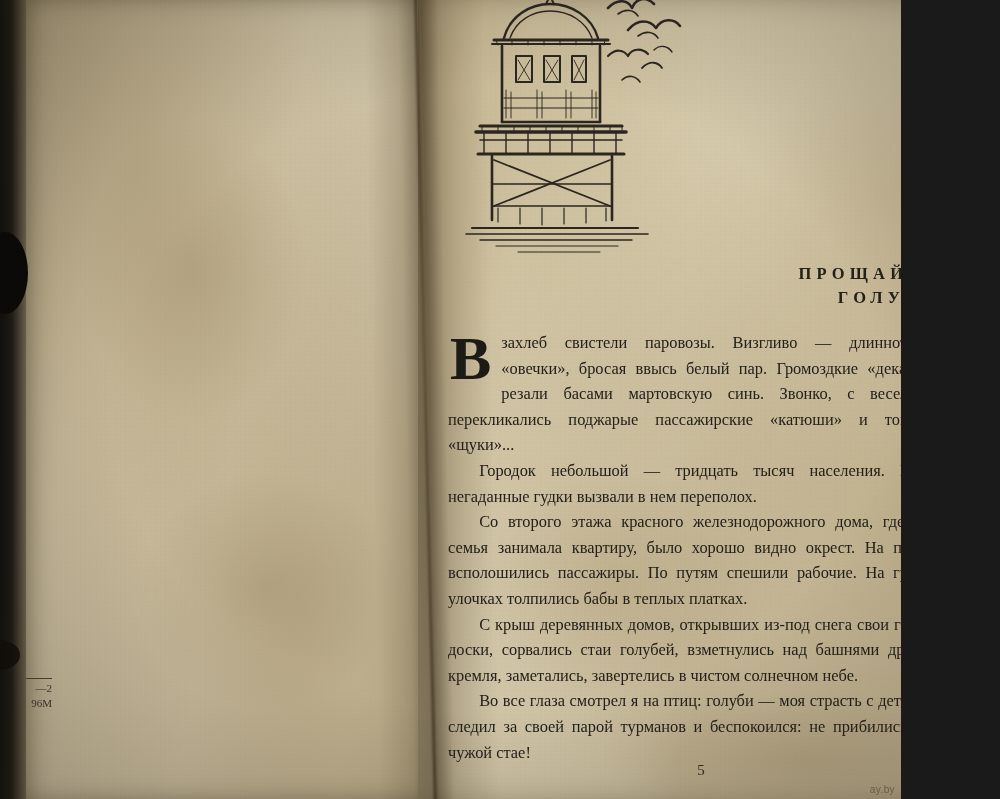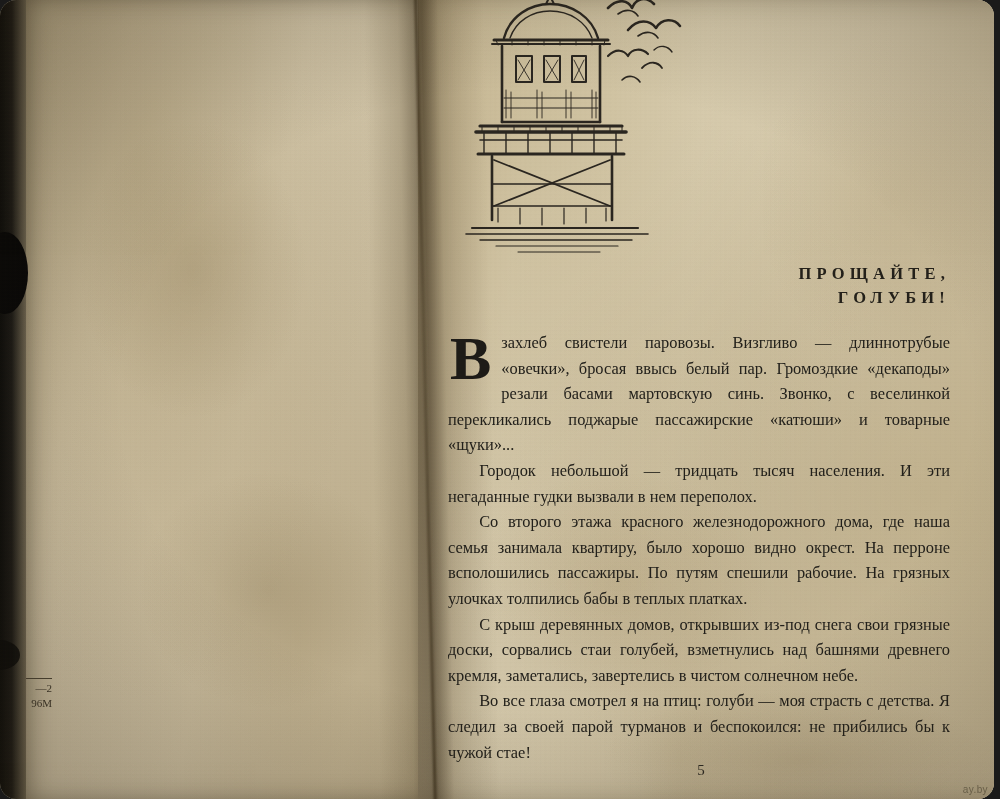--- a/index.html
+++ b/index.html
@@ -2,26 +2,25 @@
 <html><head>
 <meta charset="utf-8">
 <style>
   html, body {
     margin: 0;
     padding: 0;
     background: #1a1a1a;
   }
   #page {
     position: relative;
-    width: 994px;
+    width: 901px;
     height: 799px;
     overflow: hidden;
     font-family: "Liberation Serif", serif;
     background: #cfc4a6;
-    border-radius: 16px;
   }
 
   
   .left-dark {
     position: absolute;
     left: 0; top: 0;
     width: 26px; height: 799px;
     background: linear-gradient(90deg,#0d0d0b 0%, #1c1a16 45%, #6d6450 100%);
     z-index: 6;
   }

